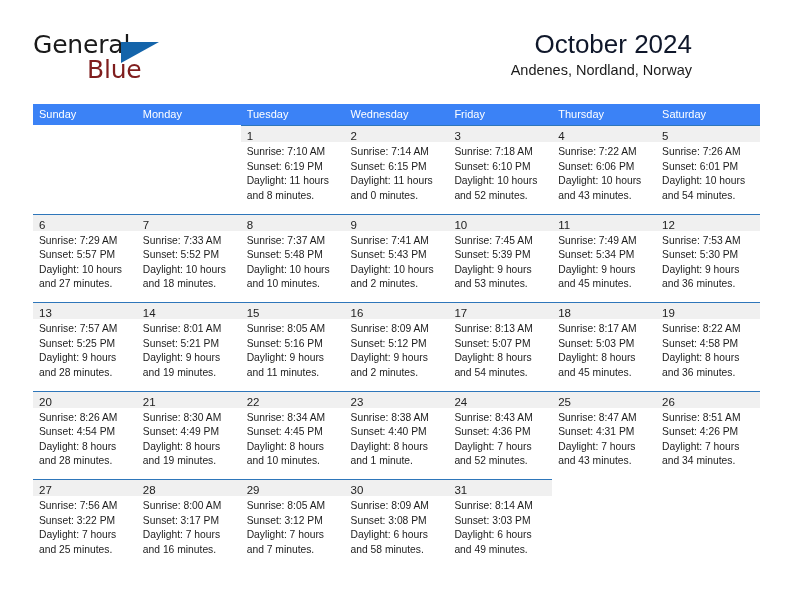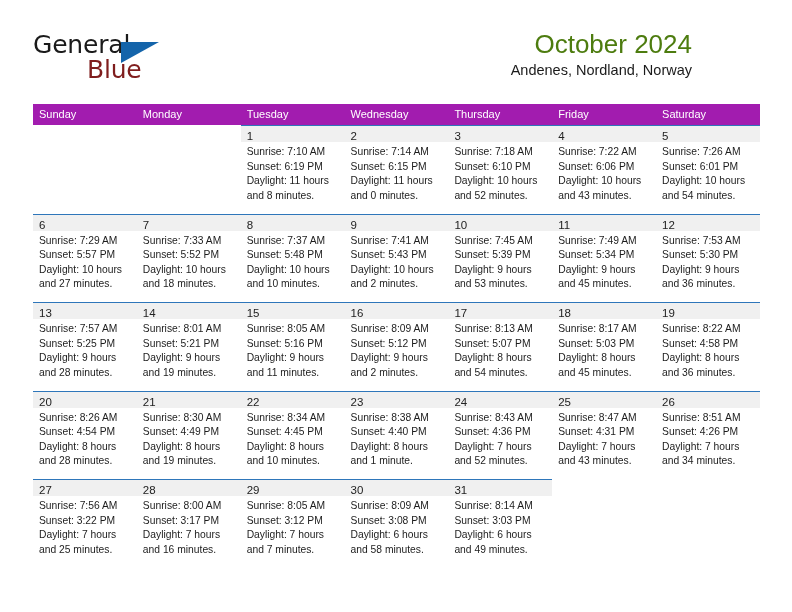--- a/index.html
+++ b/index.html
@@ -67,21 +67,21 @@
   }
   .title-block {
     position: absolute;
     right: 0;
     top: 0;
     text-align: right;
   }
   .cal-title {
     font-size: 26px;
     font-weight: 400;
-    color: #4d7c0f;
+    color: #0f172a;
     line-height: 32px;
     font-family: "Liberation Sans", sans-serif;
     white-space: nowrap;
   }
   .cal-subtitle {
     font-size: 14.5px;
     font-weight: 400;
     color: #1a1a1a;
     line-height: 20px;
     font-family: "Liberation Sans", sans-serif;
@@ -90,21 +90,21 @@
 
   
   .calendar {
     position: absolute;
     left: 33px;
     top: 104px;
     width: 727px;
   }
   .weekdays {
     display: flex;
-    background: #a21caf;
+    background: #3b82f6;
     height: 21px;
   }
   .weekday {
     flex: 0 0 103.857px;
     width: 103.857px;
     box-sizing: border-box;
     color: #ffffff;
     font-size: 11px;
     line-height: 21px;
     padding-left: 6px;
@@ -169,22 +169,22 @@
       <div class="cal-subtitle">Andenes, Nordland, Norway</div>
     </div>
   </div>
 
   <div class="calendar">
     <div class="weekdays">
       <div class="weekday">Sunday</div>
       <div class="weekday">Monday</div>
       <div class="weekday">Tuesday</div>
       <div class="weekday">Wednesday</div>
+      <div class="weekday">Friday</div>
       <div class="weekday">Thursday</div>
-      <div class="weekday">Friday</div>
       <div class="weekday">Saturday</div>
     </div>
 
     <div id="weeks-container">
         <div class="week">
           <div class="day empty">
             <div class="daynum-band"><span class="daynum"></span></div>
             <div class="day-lines">
               <div class="dline"></div>
               <div class="dline"></div>

